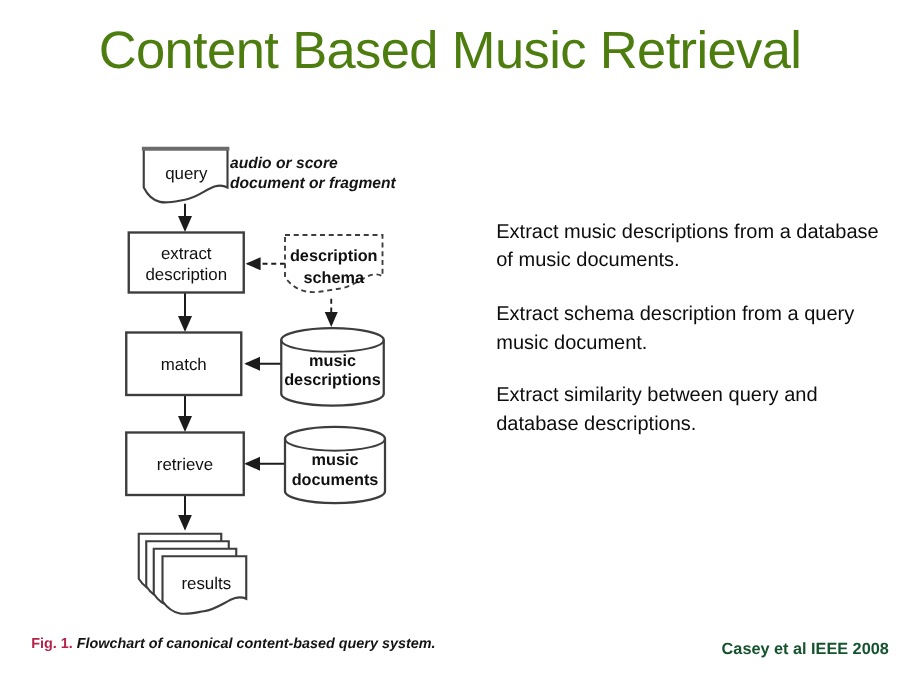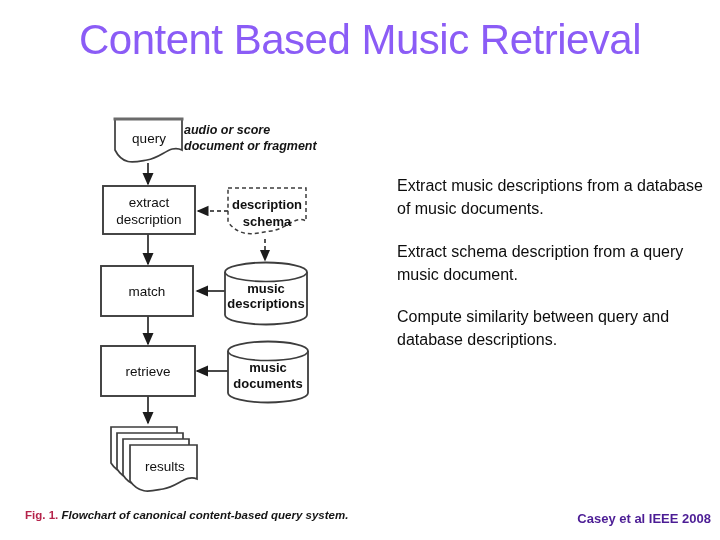--- a/index.html
+++ b/index.html
@@ -2,21 +2,21 @@
 <html><head>
 <meta charset="utf-8">
 <style>
   html,body{margin:0;padding:0;}
   body{width:720px;height:540px;background:#ffffff;overflow:hidden;
        font-family:"Liberation Sans",sans-serif;}
   .slide{position:relative;width:720px;height:540px;background:#ffffff;}
 
   .title{position:absolute;left:0;top:14px;width:720px;margin:0;
          text-align:center;font-size:42px;line-height:52px;font-weight:400;
-         color:#8b5cf6;letter-spacing:-0.5px;}
+         color:#4d7c0f;letter-spacing:-0.5px;}
 
   .flowchart{position:absolute;left:0;top:0;width:720px;height:540px;}
 
   .node-shape{fill:#ffffff;stroke:#3d3d3d;stroke-width:1.7;}
   .node-rect{fill:#ffffff;stroke:#3d3d3d;stroke-width:1.9;}
   .cyl{fill:#ffffff;stroke:#3d3d3d;stroke-width:1.8;}
   .cyl-arc{fill:none;stroke:#3d3d3d;stroke-width:1.6;}
   .dashed-shape{fill:#ffffff;stroke:#3d3d3d;stroke-width:1.5;stroke-dasharray:4 3;}
   .edge{stroke:#1c1c1c;stroke-width:1.6;fill:none;}
   .edge-dashed{stroke:#1c1c1c;stroke-width:1.5;fill:none;stroke-dasharray:4 3;}
@@ -31,21 +31,21 @@
 
   .bullet{position:absolute;left:397px;width:316px;font-size:16px;
           font-weight:normal;line-height:23px;color:#0d0d0d;}
 
   .caption{position:absolute;left:25px;top:509px;font-size:11.5px;
            font-weight:bold;color:#141414;}
   .fig-label{color:#b5234a;font-style:normal;}
   .fig-text{color:#141414;font-style:italic;}
 
   .citation{position:absolute;right:9px;top:511px;font-size:13px;
-            font-weight:bold;color:#4c1d95;}
+            font-weight:bold;color:#14532d;}
 </style>
 </head>
 <body>
 
 <div class="slide">
 
   <h1 class="title">Content Based Music Retrieval</h1>
 
   <svg class="flowchart" viewBox="0 0 720 540" xmlns="http://www.w3.org/2000/svg">
     <defs>
@@ -116,21 +116,21 @@
       <path class="node-shape" d="M111,427 H177 V461 C166,456 158,469 143,471 C131,473 120,477 111,463 Z"></path>
       <path class="node-shape" d="M117,433 H183 V467 C172,462 164,475 149,477 C137,479 126,483 117,469 Z"></path>
       <path class="node-shape" d="M123,439 H189 V473 C178,468 170,481 155,483 C143,485 132,489 123,475 Z"></path>
       <path class="node-shape" d="M130,445 H197 V479 C186,474 178,487 163,489 C151,491 140,495 130,481 Z"></path>
       <text class="node-label" x="165" y="471">results</text>
     </g>
   </svg>
 
   <div class="bullet" style="top:174px">Extract music descriptions from a database of music documents.</div>
   <div class="bullet" style="top:240px">Extract schema description from a query music document.</div>
-  <div class="bullet" style="top:305px">Compute similarity between query and database descriptions.</div>
+  <div class="bullet" style="top:305px">Extract similarity between query and database descriptions.</div>
 
   <div class="caption">
     <span class="fig-label">Fig. 1.</span>
     <span class="fig-text">Flowchart of canonical content-based query system.</span>
   </div>
 
   <div class="citation">Casey et al IEEE 2008</div>
 
 </div>
 

